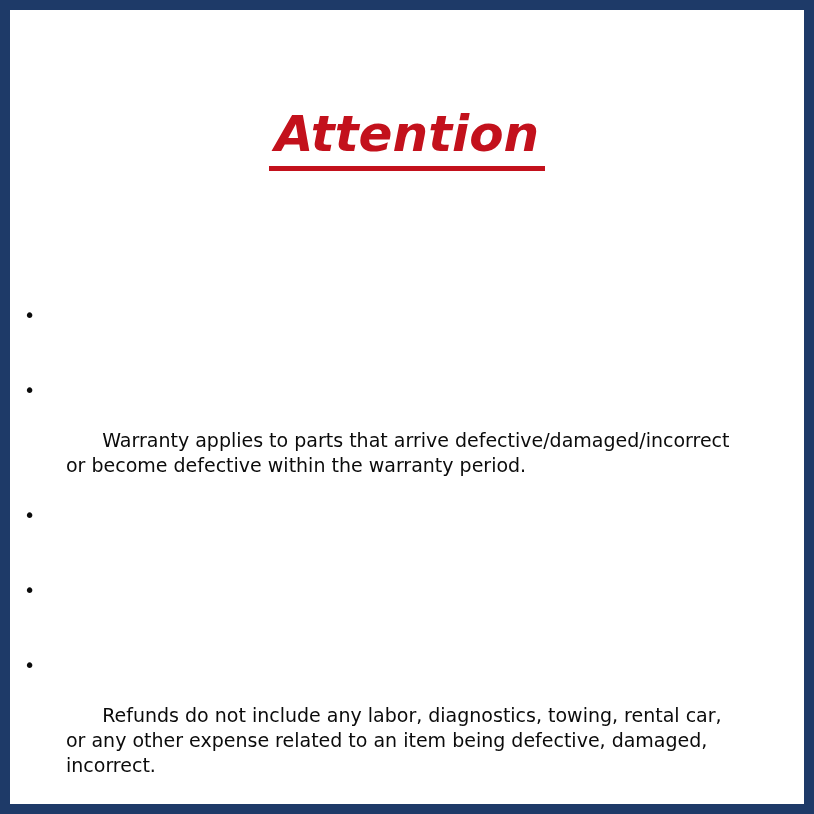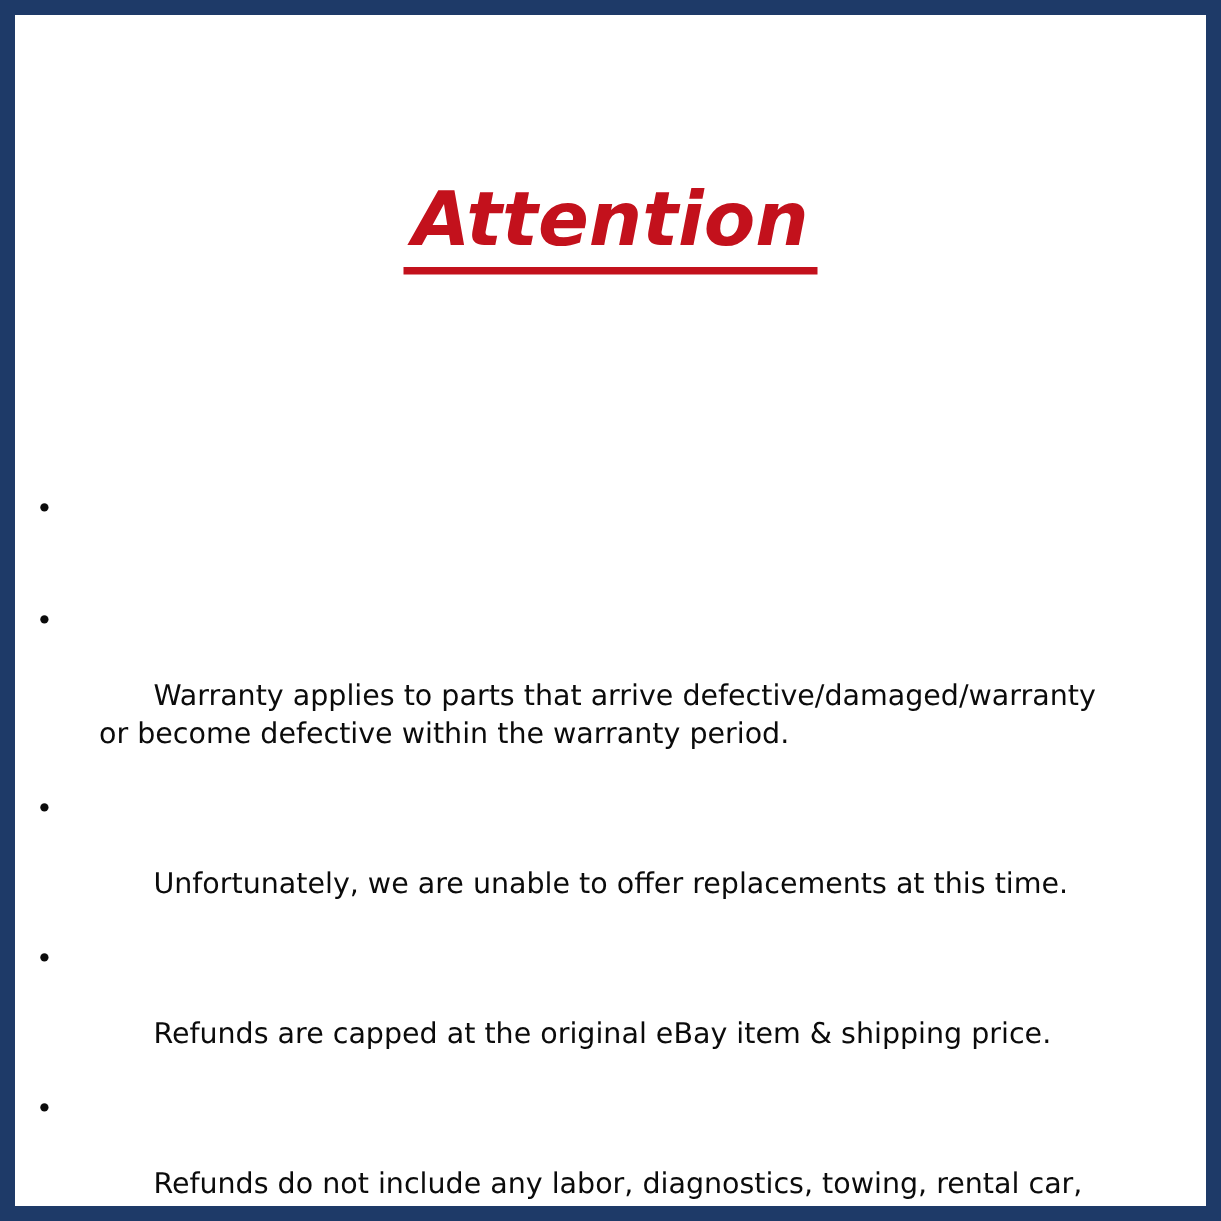--- a/index.html
+++ b/index.html
@@ -15,21 +15,21 @@
     border: 10px solid #1e3a68;
     overflow: hidden;
     font-family: "DejaVu Sans", "Liberation Sans", sans-serif;
   }
   .title-wrap {
     padding-top: 96px;
     text-align: center;
   }
   .title {
     display: inline-block;
-    margin: 12px;
+    margin: 0;
     color: #c3111c;
     font-size: 50px;
     line-height: 56px;
     font-weight: bold;
     font-style: italic;
     border-bottom: 5px solid #c3111c;
     padding: 0 6px 4px 6px;
   }
   .terms-list {
     list-style: none;
@@ -63,30 +63,28 @@
   <div class="title-wrap">
     <h1 class="title">Attention</h1>
   </div>
 
   <ul class="terms-list">
     <li class="term-item">
       <span class="bullet">•</span>
     </li>
     <li class="term-item">
       <span class="bullet">•</span>
-      <span>Warranty applies to parts that arrive defective/damaged/warranty
+      <span>Warranty applies to parts that arrive defective/damaged/incorrect
 or become defective within the warranty period.</span>
     </li>
     <li class="term-item">
       <span class="bullet">•</span>
-      <span>Unfortunately, we are unable to offer replacements at this time.</span>
     </li>
     <li class="term-item">
       <span class="bullet">•</span>
-      <span>Refunds are capped at the original eBay item &amp; shipping price.</span>
     </li>
     <li class="term-item">
       <span class="bullet">•</span>
       <span>Refunds do not include any labor, diagnostics, towing, rental car,
 or any other expense related to an item being defective, damaged,
 incorrect.</span>
     </li>
 
   </ul>
 

